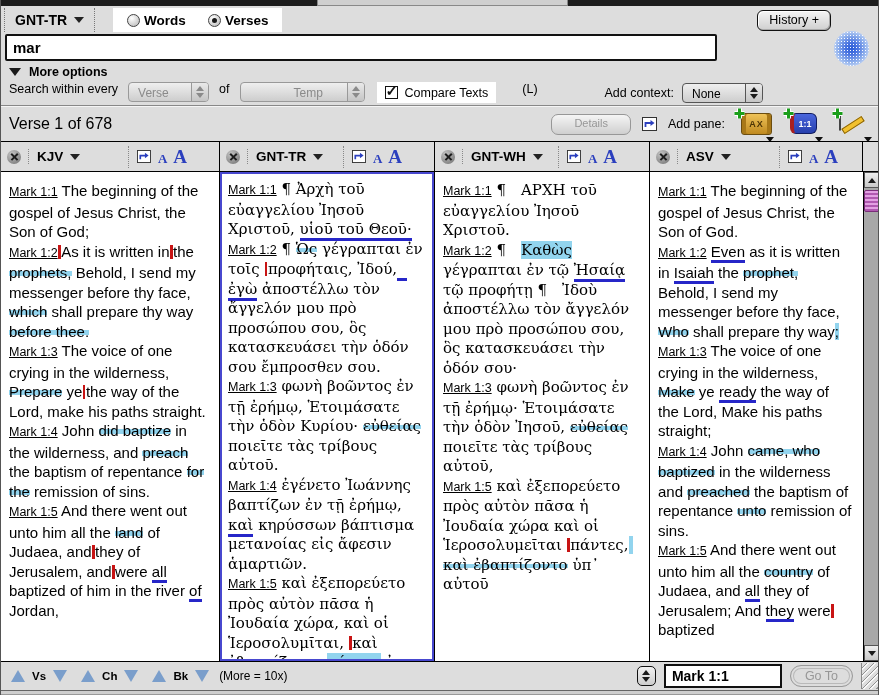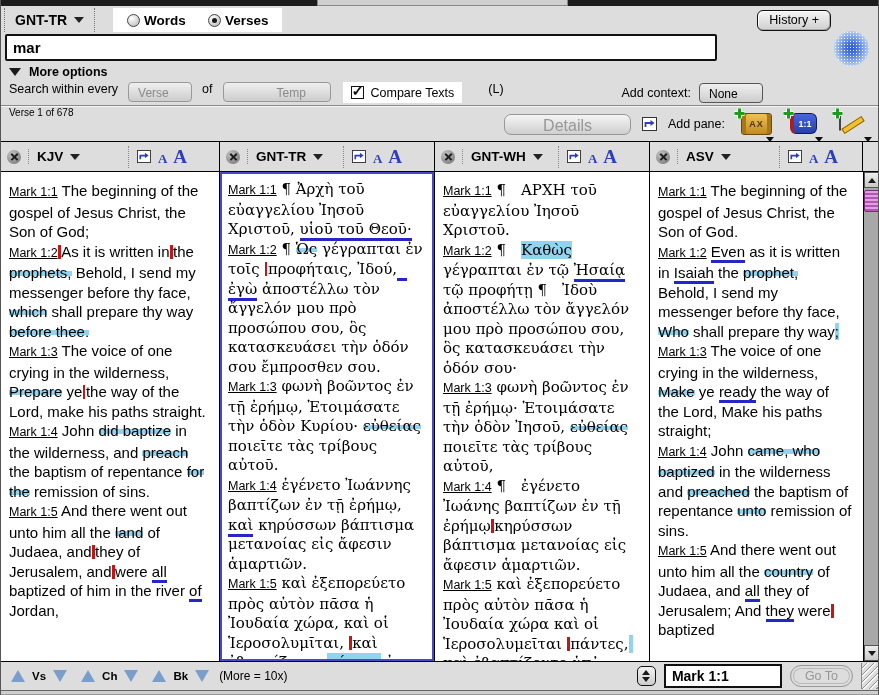--- a/index.html
+++ b/index.html
@@ -26,43 +26,43 @@
 .search-field{width:100%;height:100%;background:#fff;border:2px solid #111;border-radius:2px;font-weight:bold;font-size:15px;padding:3px 6px;font-family:"Liberation Sans",sans-serif;}
 .sphere{position:absolute;right:9px;top:31px;width:35px;height:35px;border-radius:50%;background:radial-gradient(circle at 50% 50%,#2a5cd8 0%,#4a74e0 25%,#8fb0ec 55%,#e8f0fc 90%);}
 .sphere::after{content:"";position:absolute;inset:0;border-radius:50%;background-image:radial-gradient(#fff 0.8px,transparent 1px);background-size:3px 3px;}
 
 .row3{position:absolute;left:8px;top:64px;height:16px;display:flex;align-items:center;gap:8px;}
 .mo-tri{width:0;height:0;border-left:6px solid transparent;border-right:6px solid transparent;border-top:8px solid #1a1a1a;}
 .mo-label{font-weight:bold;font-size:12.5px;}
 
 .row4{position:absolute;left:0;top:82px;width:770px;height:22px;display:flex;align-items:flex-start;}
 .row4 .lbl{font-size:12.5px;margin-left:8px;}
-.popup{display:inline-flex;align-items:stretch;border:1px solid #555;border-radius:4px;background:linear-gradient(#efefef,#cdcdcd);height:20px;overflow:hidden;flex-direction:column;}
+.popup{display:inline-flex;align-items:stretch;border:1px solid #555;border-radius:4px;background:linear-gradient(#efefef,#cdcdcd);height:20px;overflow:hidden;}
 .popup .pv{font-size:12px;padding:3px 9px;min-width:62px;}
 .popup .pst{width:17px;border-left:1px solid #555;display:flex;flex-direction:column;align-items:center;justify-content:center;gap:2px;background:linear-gradient(#e9e9e9,#c5c5c5);}
 .tri-u{width:0;height:0;border-left:4px solid transparent;border-right:4px solid transparent;border-bottom:5px solid #1a1a1a;}
 .tri-d{width:0;height:0;border-left:4px solid transparent;border-right:4px solid transparent;border-top:5px solid #1a1a1a;}
 .popup.disabled{border-color:#999;}
 .popup.disabled .pv{color:#8a8a8a;}
 .popup.disabled .pst{border-left-color:#999;}
 .popup.disabled .tri-u{border-bottom-color:#8a8a8a;}
 .popup.disabled .tri-d{border-top-color:#8a8a8a;}
 .compare-chip{display:flex;align-items:center;gap:7px;background:#fff;height:21px;padding:0 8px;margin-left:12px;}
 .checkbox{width:13px;height:13px;border:1.5px solid #111;background:#fff;position:relative;}
 .checkbox::after{content:"✓";position:absolute;left:0px;top:-5px;font-size:15px;font-weight:bold;color:#111;}
 .chip-label{font-size:12.5px;}
 .l-suffix{font-size:12.5px;margin-left:26px;}
 .add-context{position:absolute;right:8px;top:0;display:flex;align-items:center;gap:8px;height:22px;}
 .add-context .lbl2{font-size:12.5px;}
 
 .hdiv{position:absolute;left:0;top:105px;width:879px;height:2px;background:#888;border-bottom:1px solid #f5f5f5;}
 .statusrow{position:absolute;left:0;top:107px;width:879px;height:34px;display:flex;align-items:center;}
-.pos-label{font-size:10px;margin-left:8px;align-self:flex-start;}
+.pos-label{font-size:16px;margin-left:8px;align-self:flex-start;margin-top:8px;}
 .status-right{margin-left:auto;display:flex;align-items:center;gap:11px;margin-right:8px;}
-.details-btn{color:#979797;border-color:#979797;box-shadow:none;border-radius:7px;padding:2px 38px;height:21px;font-size:16px;}
+.details-btn{color:#979797;border-color:#979797;box-shadow:none;border-radius:7px;padding:2px 22px;height:21px;font-size:11px;}
 .tieicon{display:inline-block;width:15px;height:14px;}
 .addpane-lbl{font-size:12.5px;}
 .addpane{position:relative;width:38px;height:30px;}
 .apbody{position:absolute;left:5px;top:4px;border-radius:6px;}
 .scrollbody{width:31px;height:22px;background:linear-gradient(#eec258,#c08a20);border:1px solid #6b4d10;border-radius:3px;box-shadow:inset 4px 0 0 #a87818,inset -4px 0 0 #a87818;color:#4c3406;font-size:9px;font-weight:bold;display:flex;align-items:center;justify-content:center;letter-spacing:1px;}
 .bookbody{width:27px;height:21px;background:linear-gradient(#4a66dd,#2740ad);border:1px solid #101c60;border-left:4px solid #a82020;color:#fff;font-size:9px;font-weight:bold;display:flex;align-items:center;justify-content:center;}
 .notebody{width:27px;height:23px;background:repeating-linear-gradient(#ffffff 0 4px,#9db6c8 4px 5px);border:1px solid #444;position:relative;}
 .notebody::after{content:"";position:absolute;left:1px;top:9px;width:22px;height:4px;background:#f2c12e;border:1px solid #86610a;transform:rotate(-33deg);}
 .plusbadge{position:absolute;left:-2px;top:-4px;}
 .mtri{position:absolute;right:0px;bottom:-3px;width:0;height:0;border-left:4px solid transparent;border-right:4px solid transparent;border-top:5px solid #111;}
@@ -301,21 +301,20 @@
           <div class="verse"><span class="ref">Mark 1:3</span><span class="seg"> φωνὴ βοῶντος ἐν τῇ ἐρήμῳ, Ἑτοιμάσατε τὴν ὁδὸν Κυρίου· </span><span class="seg strike">εὐθείας</span><span class="seg"> ποιεῖτε τὰς τρίβους αὐτοῦ.</span></div>
           <div class="verse"><span class="ref">Mark 1:4</span><span class="seg"> ἐγένετο Ἰωάννης βαπτίζων ἐν τῇ ἐρήμῳ, </span><span class="seg ul">καὶ</span><span class="seg"> κηρύσσων βάπτισμα μετανοίας εἰς ἄφεσιν ἁμαρτιῶν.</span></div>
           <div class="verse"><span class="ref">Mark 1:5</span><span class="seg"> καὶ ἐξεπορεύετο πρὸς αὐτὸν πᾶσα ἡ Ἰουδαία χώρα, καὶ οἱ Ἱεροσολυμῖται, </span><span class="bar"></span><span class="seg">καὶ ἐβαπτίζοντο </span><span class="seg hl">πάντες</span><span class="seg"> ἐν τῷ Ἰορδάνῃ ποταμῷ </span></div>
         </div>
       </div>
     <div class="pane greek" style="width:215px;">
         <div class="pane-body">
           <div class="verse"><span class="ref">Mark 1:1</span><span class="seg"> ¶ ΑΡΧΗ τοῦ εὐαγγελίου Ἰησοῦ Χριστοῦ.</span></div>
           <div class="verse"><span class="ref">Mark 1:2</span><span class="seg"> ¶ </span><span class="seg hl">Καθὼς</span><span class="seg"> γέγραπται ἐν τῷ </span><span class="seg ul">Ἠσαίᾳ</span><span class="seg"> τῷ προφήτῃ ¶ Ἰδοὺ ἀποστέλλω τὸν ἄγγελόν μου πρὸ προσώπου σου, ὃς κατασκευάσει τὴν ὁδόν σου·</span></div>
           <div class="verse"><span class="ref">Mark 1:3</span><span class="seg"> φωνὴ βοῶντος ἐν τῇ ἐρήμῳ· Ἑτοιμάσατε τὴν ὁδὸν Ἰησοῦ, </span><span class="seg strike">εὐθείας</span><span class="seg"> ποιεῖτε τὰς τρίβους αὐτοῦ,</span></div>
-          <div class="verse"><span class="ref">Mark 1:4</span><span class="seg"> ¶ ἐγένετο Ἰωάνης βαπτίζων ἐν τῇ ἐρήμῳ</span><span class="bar"></span><span class="seg">κηρύσσων βάπτισμα μετανοίας εἰς ἄφεσιν ἁμαρτιῶν.</span></div>
           <div class="verse"><span class="ref">Mark 1:5</span><span class="seg"> καὶ ἐξεπορεύετο πρὸς αὐτὸν πᾶσα ἡ Ἰουδαία χώρα καὶ οἱ Ἱεροσολυμεῖται </span><span class="bar"></span><span class="seg">πάντες,</span><span class="seg hl">&nbsp;</span><span class="seg"> </span><span class="seg strike">καὶ ἐβαπτίζοντο</span><span class="seg"> ὑπ᾽ αὐτοῦ </span></div>
         </div>
       </div>
     <div class="pane latin" style="width:213px;border-right:none;">
         <div class="pane-body">
           <div class="verse"><span class="ref">Mark 1:1</span><span class="seg"> The beginning of the gospel of Jesus Christ, the Son of God.</span></div>
           <div class="verse"><span class="ref">Mark 1:2</span><span class="seg"> </span><span class="seg ul">Even</span><span class="seg"> as it is written in </span><span class="seg ul">Isaiah</span><span class="seg"> the </span><span class="seg strike">prophet,</span><span class="seg"> Behold, I send my messenger before thy face, </span><span class="seg strike">Who</span><span class="seg"> shall prepare thy way</span><span class="seg hl">;</span></div>
           <div class="verse"><span class="ref">Mark 1:3</span><span class="seg"> The voice of one crying in the wilderness, </span><span class="seg strike">Make</span><span class="seg"> ye </span><span class="seg ul">ready</span><span class="seg"> the way of the Lord, Make his paths straight;</span></div>
           <div class="verse"><span class="ref">Mark 1:4</span><span class="seg"> John </span><span class="seg strike">came, who baptized</span><span class="seg"> in the wilderness and </span><span class="seg strike">preached</span><span class="seg"> the baptism of repentance </span><span class="seg strike">unto</span><span class="seg"> remission of sins.</span></div>
           <div class="verse"><span class="ref">Mark 1:5</span><span class="seg"> And there went out unto him all the </span><span class="seg strike">country</span><span class="seg"> of Judaea, and </span><span class="seg ul">all</span><span class="seg"> they of Jerusalem; And </span><span class="seg ul">they</span><span class="seg"> were</span><span class="bar"></span><span class="seg">baptized</span></div>

